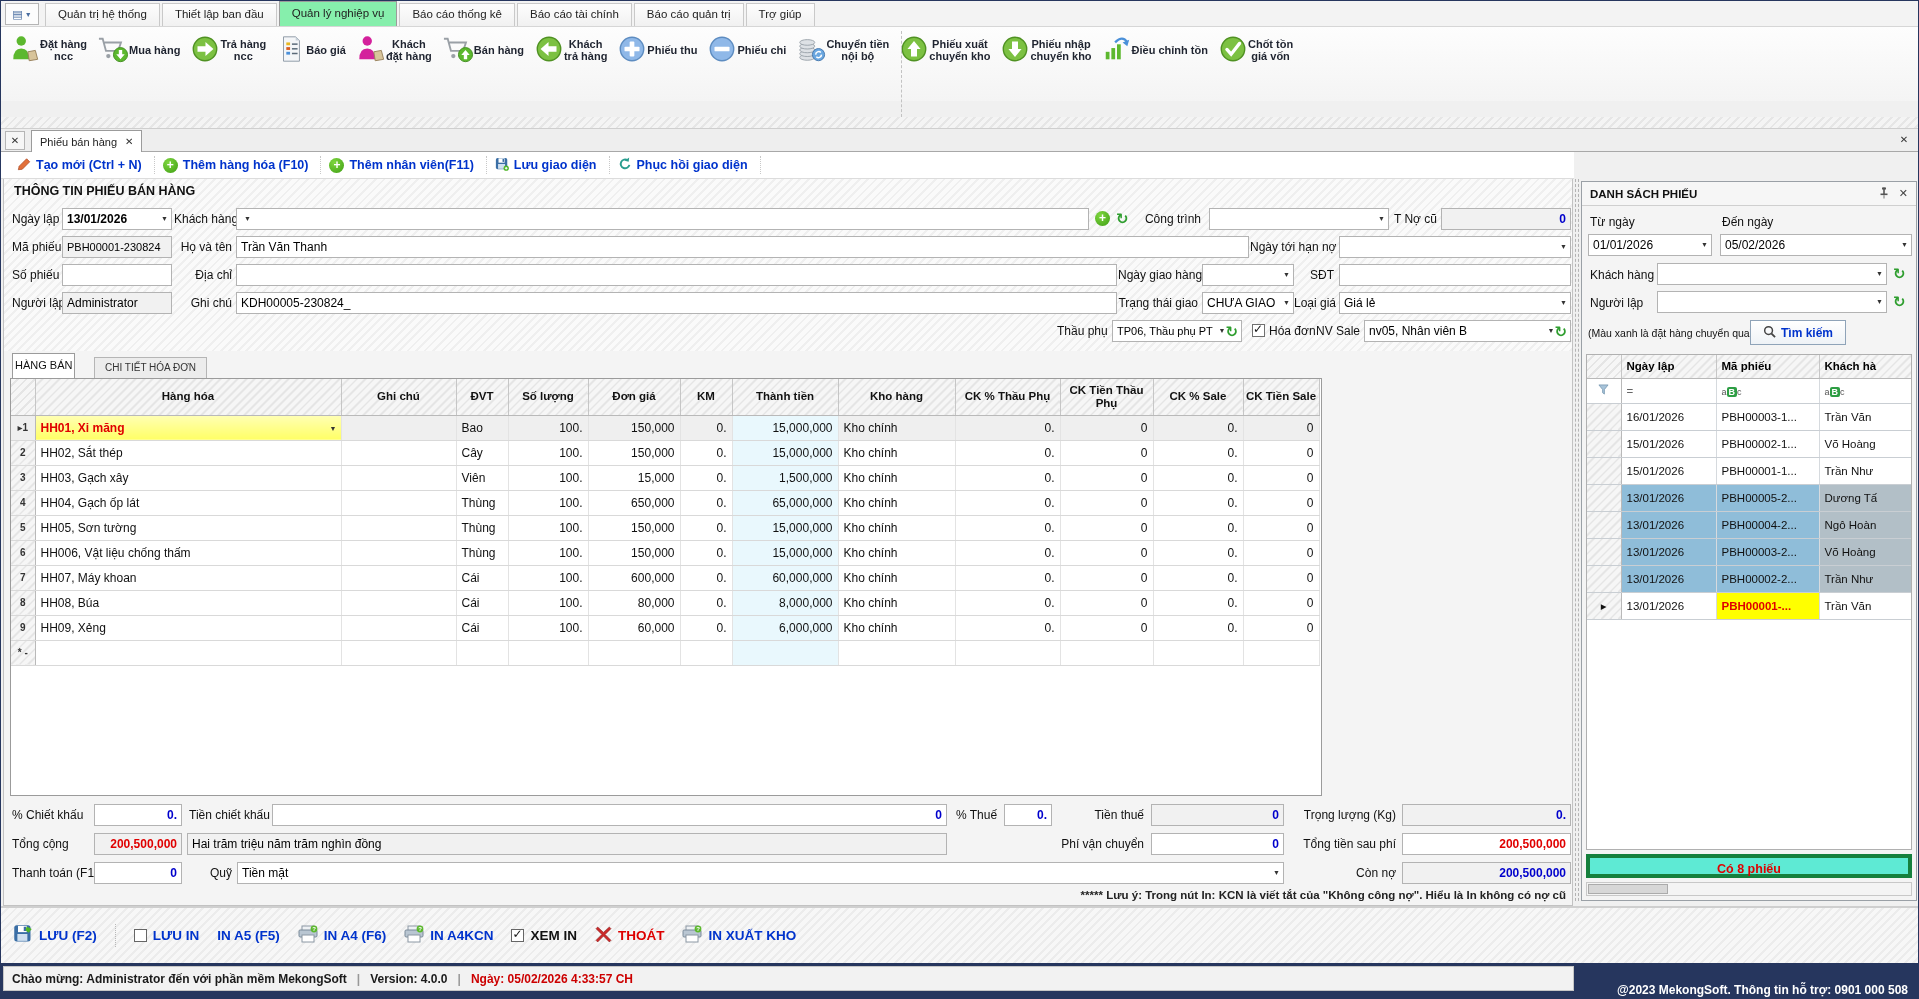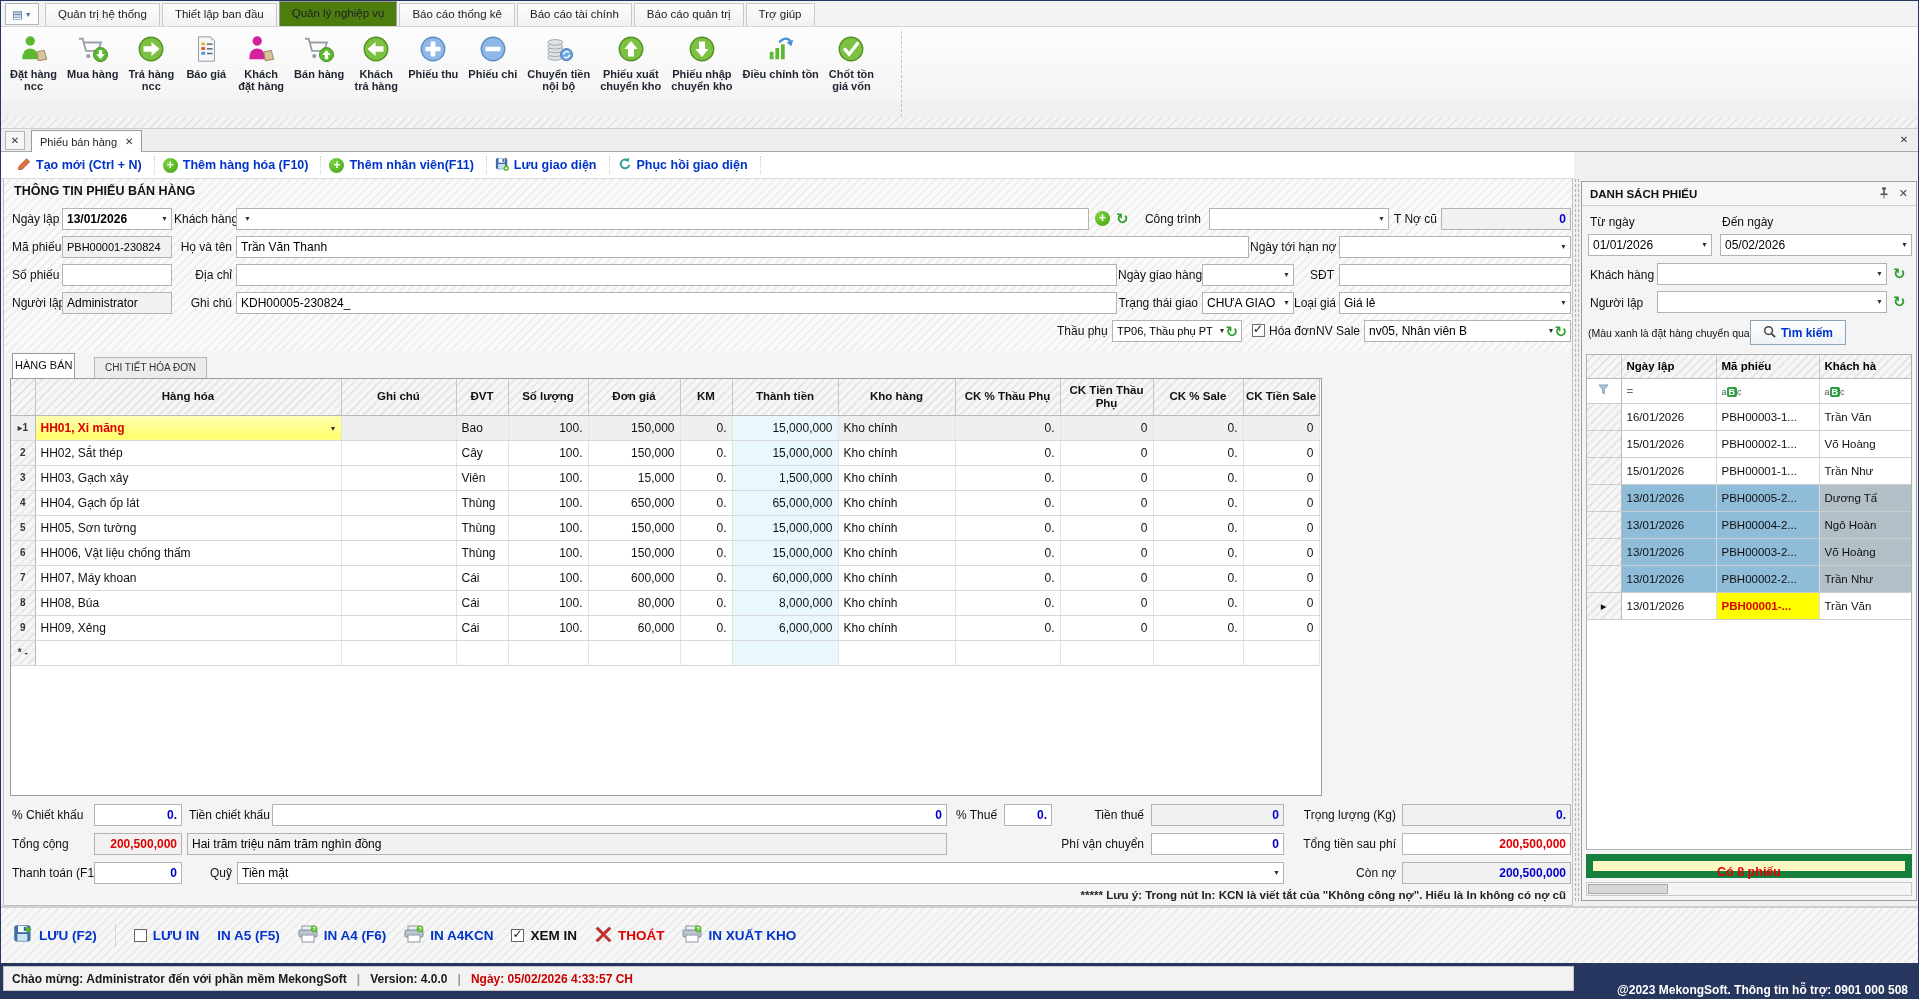--- a/index.html
+++ b/index.html
@@ -7,26 +7,26 @@
     font-family:"Liberation Sans","DejaVu Sans",sans-serif; font-size:12px; background:#e9edf2; }
   #app { position:relative; width:1919px; height:999px; background:#f0f0f0; border:1px solid #26365e; }
 
   
   #menubar { position:absolute; left:0; top:0; width:100%; height:26px; background:#f3f3f3;
     border-bottom:1px solid #d6d6d6; display:flex; align-items:flex-end; padding-left:4px; }
   #appbtn { width:34px; height:22px; border:1px solid #b5b5b5; background:#fcfcfc; margin:0 6px 1px 0;
     display:flex; align-items:center; justify-content:center; gap:2px; color:#4a6da0; font-size:11px; }
   .mtab { height:23px; line-height:21px; padding:0 12px; margin-right:2px; border:1px solid #c9c9c9;
     border-bottom:none; background:linear-gradient(#fdfdfd,#f1f1f1); color:#222; font-size:11.5px; cursor:default; }
-  .mtab.active { background:#4d7c0f; border-color:#9b9b9b; height:25px; line-height:23px; position:relative; z-index:2; }
+  .mtab.active { background:#86efac; border-color:#9b9b9b; height:25px; line-height:23px; position:relative; z-index:2; }
 
   
   #ribbon { position:absolute; left:0; top:26px; width:100%; height:74px; background:linear-gradient(#fdfdfd,#f4f4f4); }
   #ribbon-items { display:flex; align-items:flex-start; padding:3px 0 0 4px; }
-  .ritem { display:flex; flex-direction:column; align-items:center; padding:2px 5px; min-width:54px; cursor:default; }
+  .ritem { display:flex; flex-direction:row; align-items:center; padding:2px 5px; min-width:54px; cursor:default; }
   .ricon { height:34px; display:flex; align-items:center; }
   .rlabel { font-size:11px; font-weight:bold; color:#1f2430; text-align:center; line-height:12px; margin-top:2px; }
   #ribbon-sep { position:absolute; left:900px; top:4px; height:86px; border-left:1px dashed #c2c2c2; }
   #groupstrip { position:absolute; left:0; top:100px; width:100%; height:16px; background:#f2f2f2; }
   #grouplabel { position:absolute; left:330px; top:1px; width:160px; text-align:center; color:#8d8d8d; font-size:10.5px; }
   #dlglaunch { position:absolute; left:828px; top:1px; width:13px; height:13px; border:1px solid #aaa; border-radius:50%;
     color:#888; font-size:8px; line-height:11px; text-align:center; background:#fafafa; }
   #hatchband { position:absolute; left:0; top:116px; width:100%; height:12px;
     background:repeating-linear-gradient(135deg,#f4f4f4 0 4px,#e6e6e6 4px 6px); border-bottom:1px solid #cfcfcf; }
 
@@ -127,21 +127,21 @@
     border-right:1px solid #c6c6c6; border-bottom:1px solid #b9b9b9; font-size:11.5px; font-weight:bold; text-align:left; padding:0 5px; }
   #pgrid td { height:27px; border-right:1px solid #d6dade; border-bottom:1px solid #c9ced3; font-size:11.5px; padding:0 5px;
     overflow:hidden; white-space:nowrap; color:#111; }
   #pgrid td.ind { background:repeating-linear-gradient(135deg,#f6f6f6 0 4px,#e5e5e5 4px 6px); border-right:1px solid #b9b9b9; text-align:center; }
   #pgrid tr.frow td { height:25px; background:#fff; }
   #pgrid tr.blue td.c1, #pgrid tr.blue td.c2 { background:#8fbdd9; }
   #pgrid tr.blue td.c3 { background:#b2bfc7; }
   #pgrid tr.selp td.c2 { background:#ffff00; color:#e00000; font-weight:bold; }
   .abc i { font-style:normal; font-size:9px; color:#555; }
   .abc b { background:#2e9e44; color:#fff; font-size:9px; padding:0 2px; border-radius:2px; }
-  #pcount { position:absolute; left:4px; top:672px; right:4px; height:24px; border:7px solid #15803d; background:#fef9c3;
+  #pcount { position:absolute; left:4px; top:672px; right:4px; height:24px; border:4px solid #15803d; background:#5eead4;
     text-align:center; line-height:22px; color:#e00000; font-weight:bold; font-size:12.5px; }
   #pscroll { position:absolute; left:4px; top:700px; right:4px; height:14px; border:1px solid #c8c8c8; background:#f4f4f4; }
   #pscroll .thumb { position:absolute; left:1px; top:1px; width:80px; height:10px; background:#d7d7d7; border:1px solid #ababab; }
   #searchbtn { position:absolute; left:168px; top:138px; width:96px; height:25px; border:1px solid #8fa3b8; background:linear-gradient(#ffffff,#eef2f6);
     display:flex; align-items:center; justify-content:center; gap:5px; font-weight:bold; color:#0033cc; font-size:12px; cursor:pointer; }
 </style>
 </head>
 <body>
 
 <div id="app">

